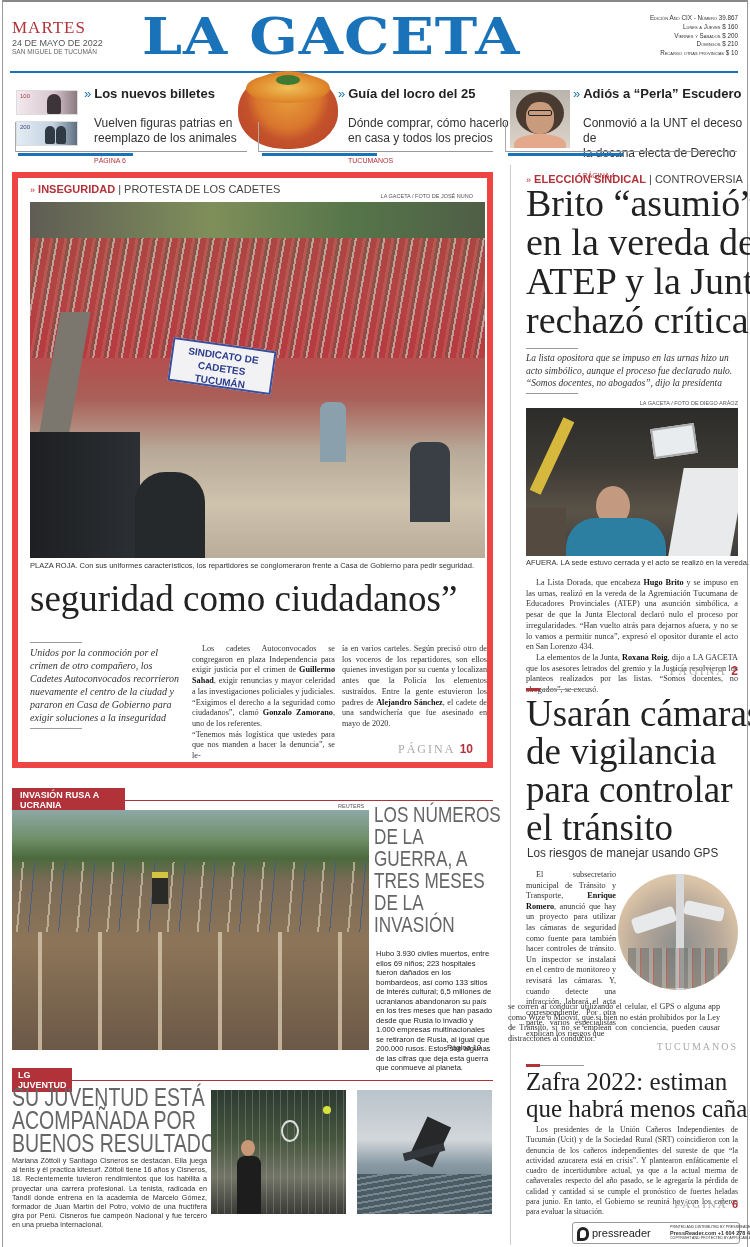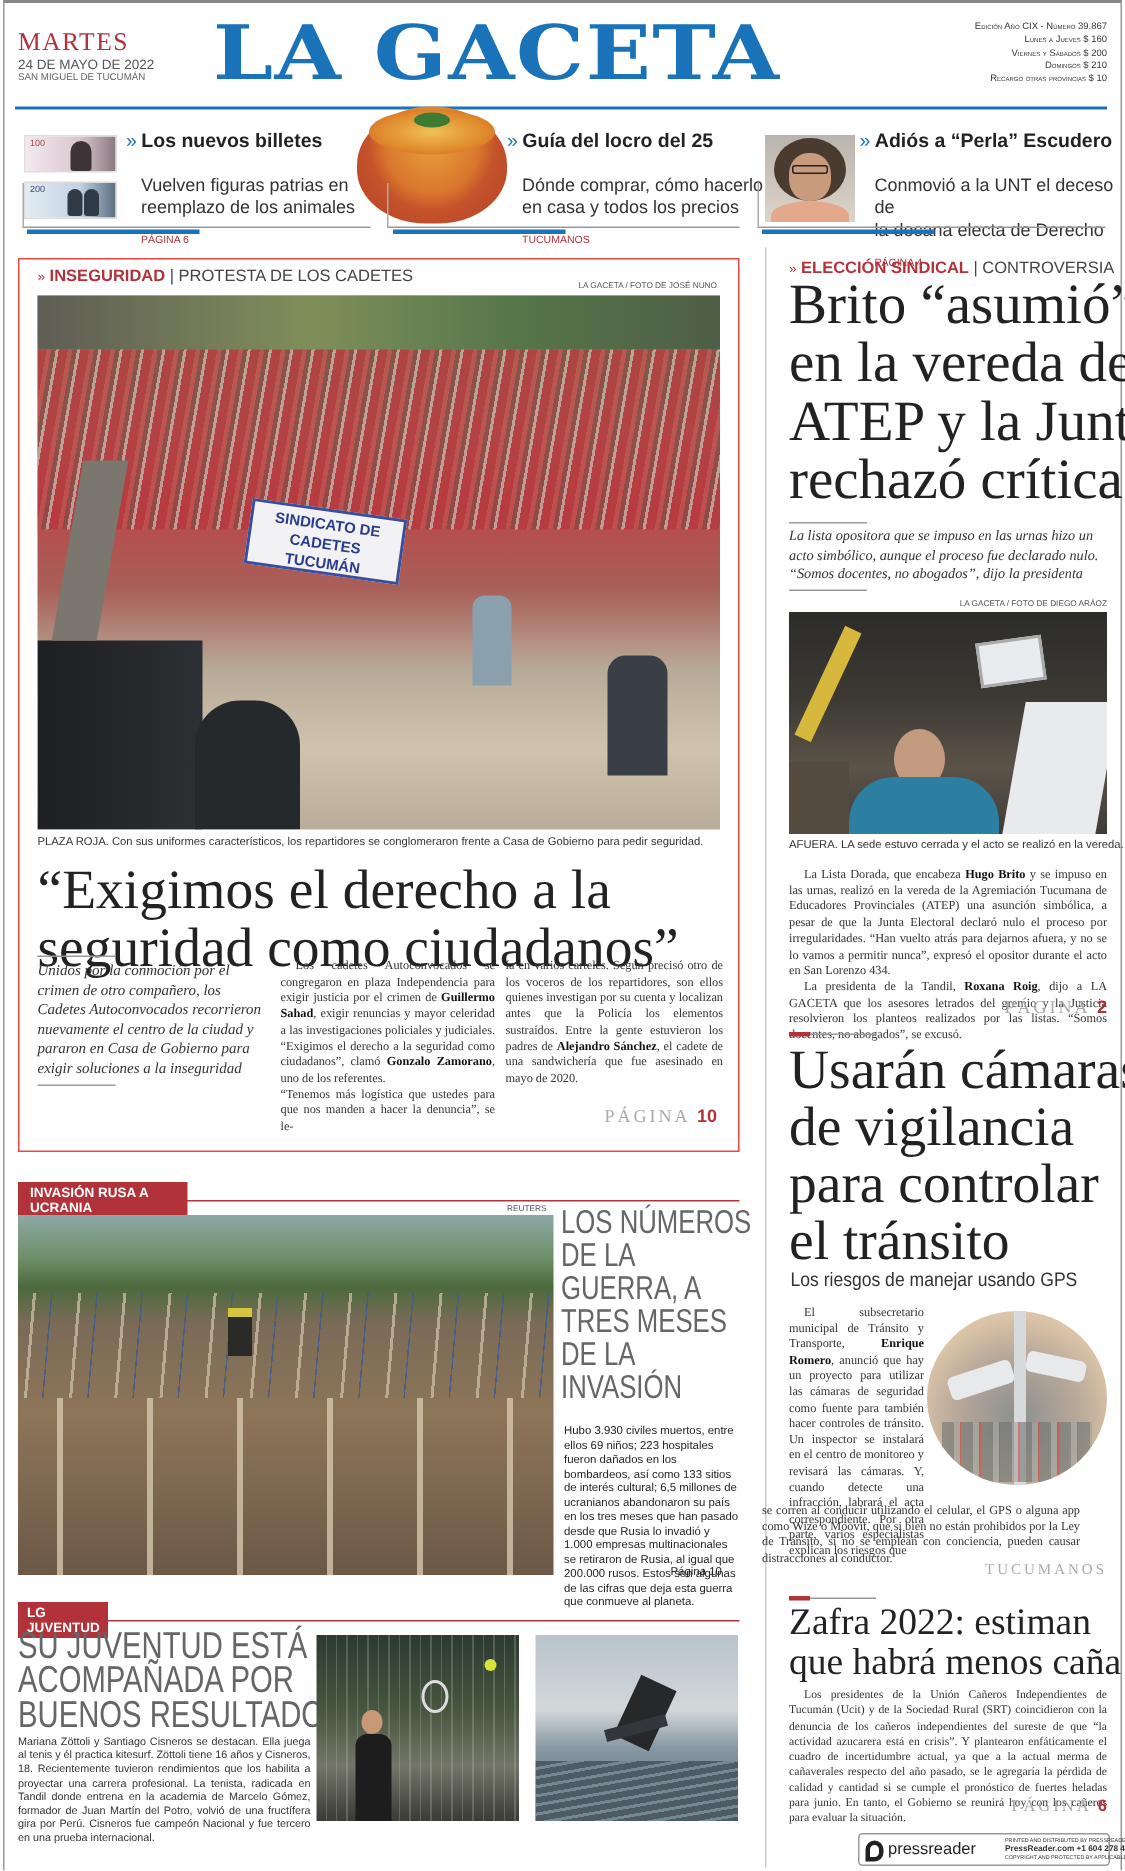--- a/index.html
+++ b/index.html
@@ -12,21 +12,21 @@
 .logo{left:142px;top:8px;width:470px;font-family:"DejaVu Serif",serif;font-weight:bold;color:#1a73b9;font-size:57px;letter-spacing:1px;line-height:64px;transform:scaleY(0.88);transform-origin:top left}
 .edition{right:12px;top:14px;text-align:right;font-size:6.3px;line-height:8.8px;color:#333;font-variant:small-caps}
 .topline{left:10px;top:71px;width:728px;height:2px;background:#1a73b9}
 .teaser{position:absolute;top:86px}
 .teaser .t{font-size:13px;font-weight:bold;color:#222;white-space:nowrap}
 .teaser .t .ch{color:#1a73b9;font-weight:normal;margin-right:3px}
 .teaser .s{font-size:12px;color:#333;line-height:15px;margin-top:15px}
 .teaser .p{font-size:7px;color:#b2323a;margin-top:11px}
 .tline{position:absolute;top:151px;height:1px;background:#999}
 .tblue{position:absolute;top:153px;height:3px;background:#1a73b9}
-.panel{position:absolute;border:1px solid #ef4444}
+.panel{position:absolute;border:6px solid #ef4444}
 .kicker{font-size:11px;white-space:nowrap}
 .kicker .ch{color:#b2323a;font-size:9px}
 .kicker .r{color:#b2323a;font-weight:bold}
 .kicker .g{color:#444}
 .credit{font-size:5.5px;color:#555;text-align:right}
 .photo{position:absolute;overflow:hidden}
 .caption{font-size:7.5px;color:#333}
 .serif{font-family:"Liberation Serif",serif}
 .hl{font-family:"Liberation Serif",serif;color:#222;line-height:1.05}
 .body{font-family:"Liberation Serif",serif;font-size:8.2px;line-height:10.7px;color:#333;text-align:justify}
@@ -124,21 +124,20 @@
       <div style="font-size:10px;font-weight:bold;color:#2b3d8a;text-align:center;line-height:13px;padding-top:3px">SINDICATO DE CADETES TUCUMÁN</div>
     </div>
     <div style="position:absolute;left:0;top:230px;width:110px;height:126px;background:linear-gradient(90deg,#1d1f22,#2c2f33)"></div>
     <div style="position:absolute;left:105px;top:270px;width:70px;height:86px;background:#26292c;border-radius:30px 30px 0 0"></div>
     <div style="position:absolute;left:20px;top:110px;width:30px;height:120px;background:#7b776e;transform:skewX(-10deg)"></div>
     <div style="position:absolute;left:380px;top:240px;width:40px;height:80px;background:#3a3f46;border-radius:12px 12px 0 0"></div>
     <div style="position:absolute;left:290px;top:200px;width:26px;height:60px;background:#8aa0ad;border-radius:8px 8px 0 0"></div>
   </div>
   <div class="abs caption" style="left:12px;top:383px">PLAZA ROJA. Con sus uniformes característicos, los repartidores se conglomeraron frente a Casa de Gobierno para pedir seguridad.</div>
   <div class="abs hl" style="left:12px;top:402px;font-size:37px;white-space:nowrap">
-    <div>“Exigimos el derecho a la</div>
     <div>seguridad como ciudadanos”</div>
   </div>
   <div class="greyrule" style="left:12px;top:464px;width:52px"></div>
   <div class="abs serif" style="left:12px;top:468px;width:152px;font-style:italic;font-size:10px;line-height:13px;color:#333">
     <div>Unidos por la conmoción por el</div>
       <div>crimen de otro compañero, los</div>
       <div>Cadetes Autoconvocados recorrieron</div>
       <div>nuevamente el centro de la ciudad y</div>
       <div>pararon en Casa de Gobierno para</div>
       <div>exigir soluciones a la inseguridad</div>
@@ -178,21 +177,21 @@
   <div style="position:absolute;left:20px;top:8px;width:12px;height:80px;background:#d6b93c;transform:rotate(25deg)"></div>
   <div style="position:absolute;left:126px;top:18px;width:44px;height:30px;background:#e9ecef;border:2px solid #aaa;transform:rotate(-8deg)"></div>
   <div style="position:absolute;left:70px;top:78px;width:34px;height:40px;border-radius:50%;background:#c39a7f"></div>
   <div style="position:absolute;left:40px;top:110px;width:100px;height:40px;border-radius:30px 30px 0 0;background:#2c7fa0"></div>
   <div style="position:absolute;left:150px;top:60px;width:62px;height:88px;background:#e8eaec;transform:skewX(-10deg)"></div>
   <div style="position:absolute;left:0;top:100px;width:40px;height:48px;background:#554a3f"></div>
 </div>
 <div class="abs caption" style="left:526px;top:558px">AFUERA. LA sede estuvo cerrada y el acto se realizó en la vereda.</div>
 <div class="abs body" style="left:526px;top:578px;width:212px;text-indent:10px">
   <div><span>La Lista Dorada, que encabeza </span><b>Hugo Brito</b><span> y se impuso en las urnas, realizó en la vereda de la Agremiación Tucumana de Educadores Provinciales (ATEP) una asunción simbólica, a pesar de que la Junta Electoral declaró nulo el proceso por irregularidades. “Han vuelto atrás para dejarnos afuera, y no se lo vamos a permitir nunca”, expresó el opositor durante el acto en San Lorenzo 434.</span></div>
-  <div><span>La presidenta de la Tandil, </span><b>Roxana Roig</b><span>, dijo a LA GACETA que los asesores letrados del gremio y la Justicia resolvieron los planteos realizados por las listas. “Somos docentes, no abogados”, se excusó.</span></div>
+  <div><span>La elementos de la Junta, </span><b>Roxana Roig</b><span>, dijo a LA GACETA que los asesores letrados del gremio y la Justicia resolvieron los planteos realizados por las listas. “Somos docentes, no abogados”, se excusó.</span></div>
 </div>
 <div class="abs pag" style="right:12px;top:664px;font-size:12px"><span>PÁGINA</span> <b>2</b></div>
 
 <div class="redmark" style="left:526px;top:688px"></div>
 <div class="greyrule" style="left:540px;top:689px;width:44px"></div>
 <div class="abs hl" style="left:526px;top:695px;font-size:37px;line-height:38px;white-space:nowrap">
   <div>Usarán cámaras</div>
     <div>de vigilancia</div>
     <div>para controlar</div>
     <div>el tránsito</div>

